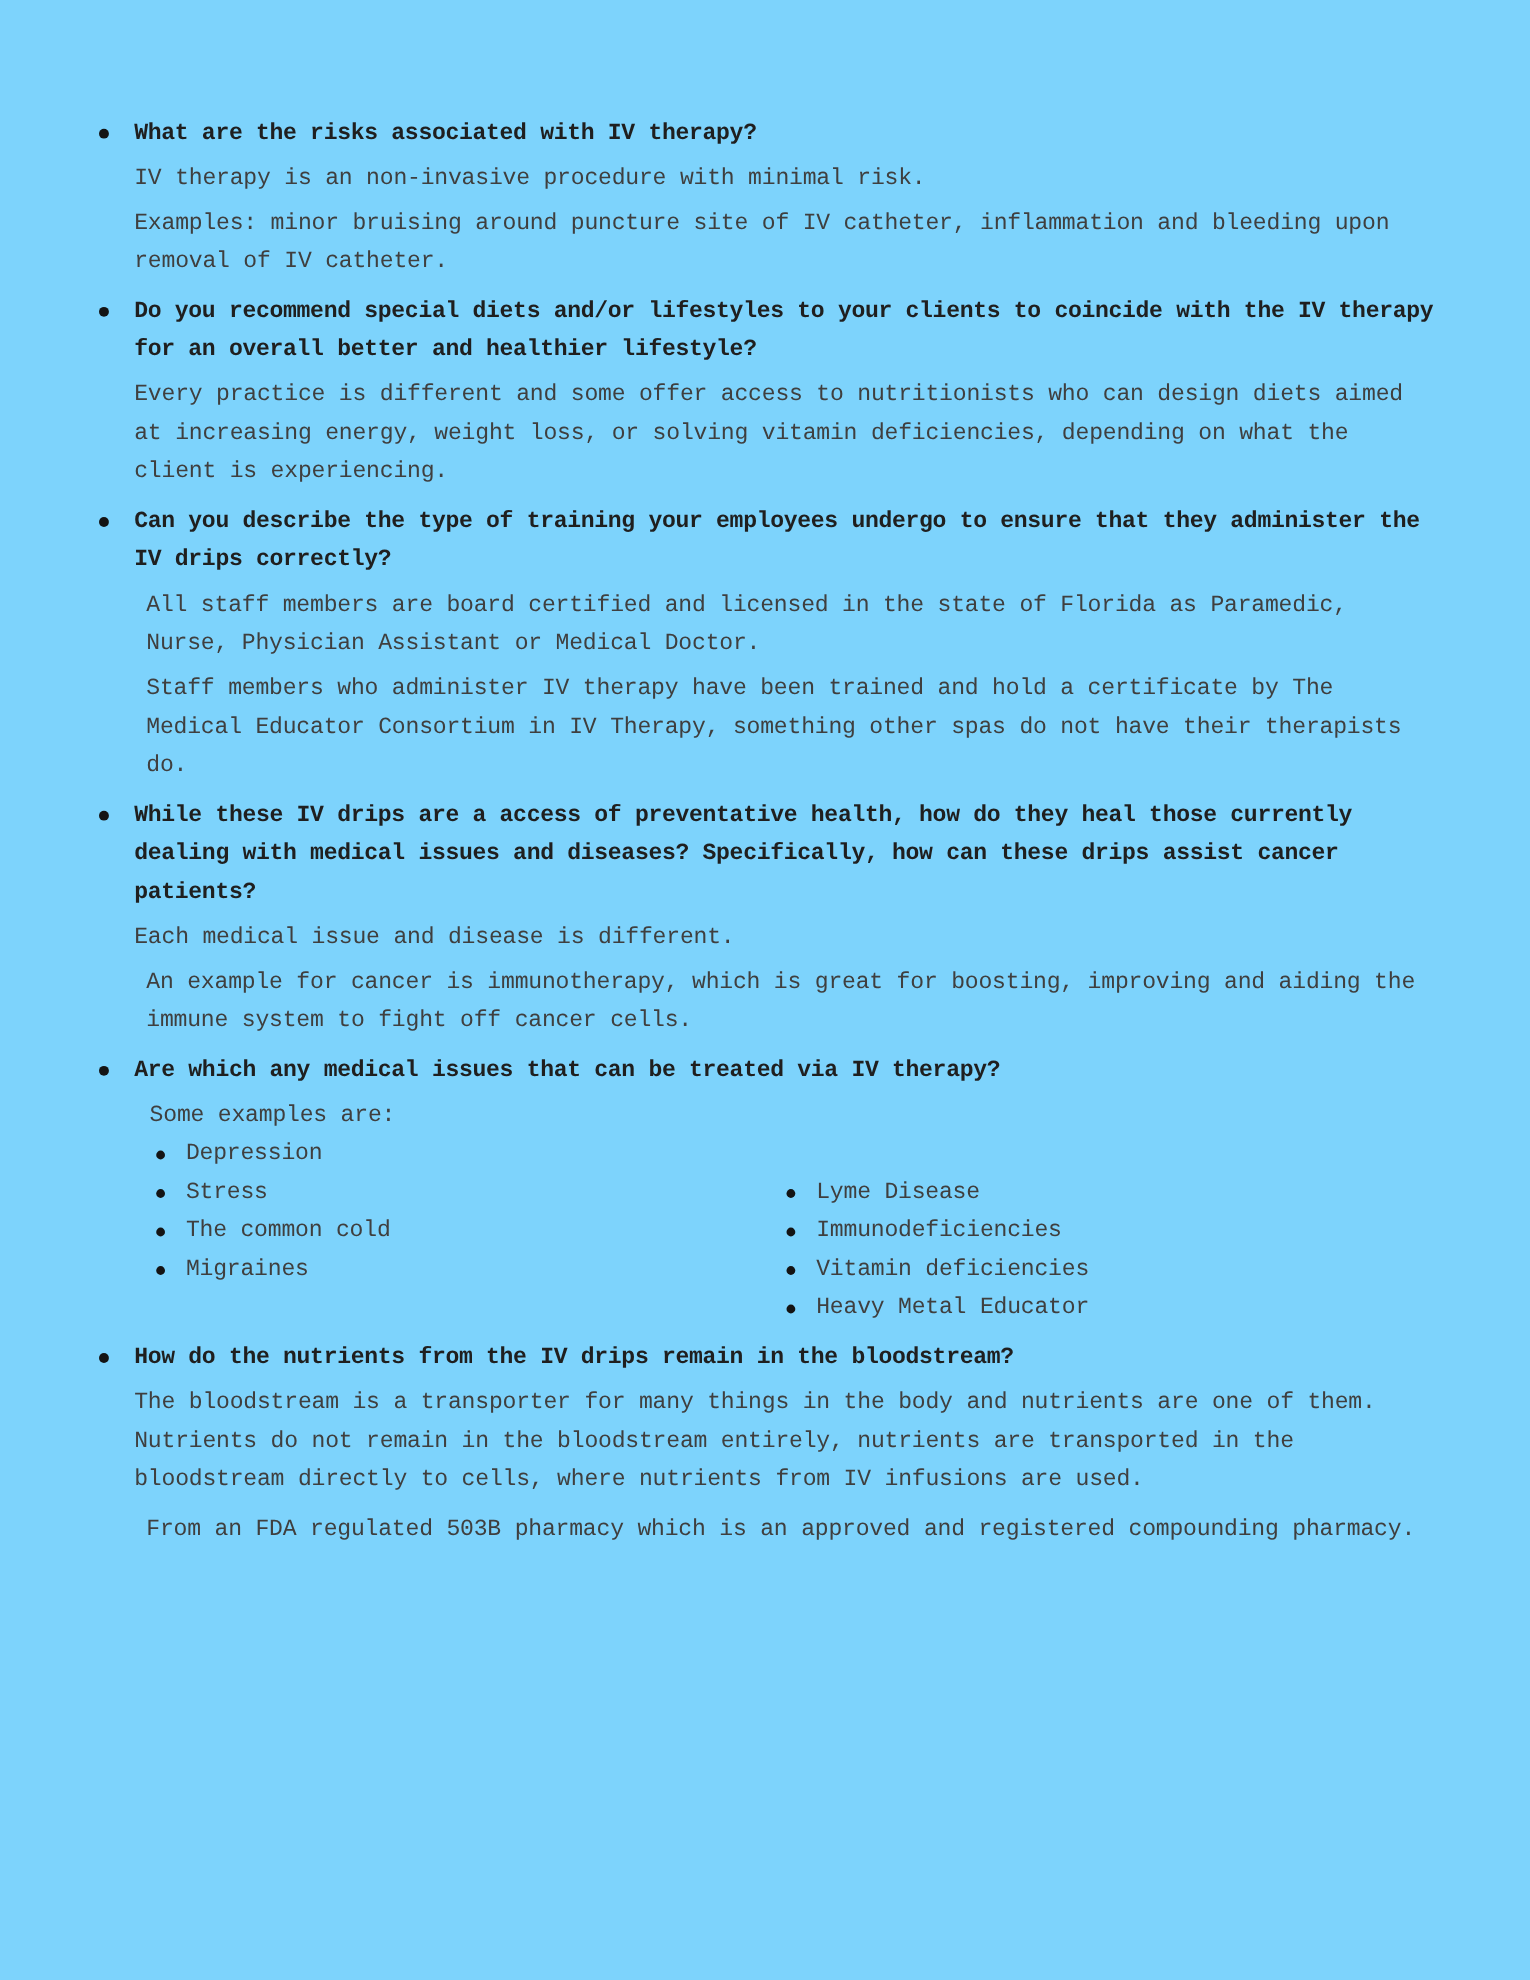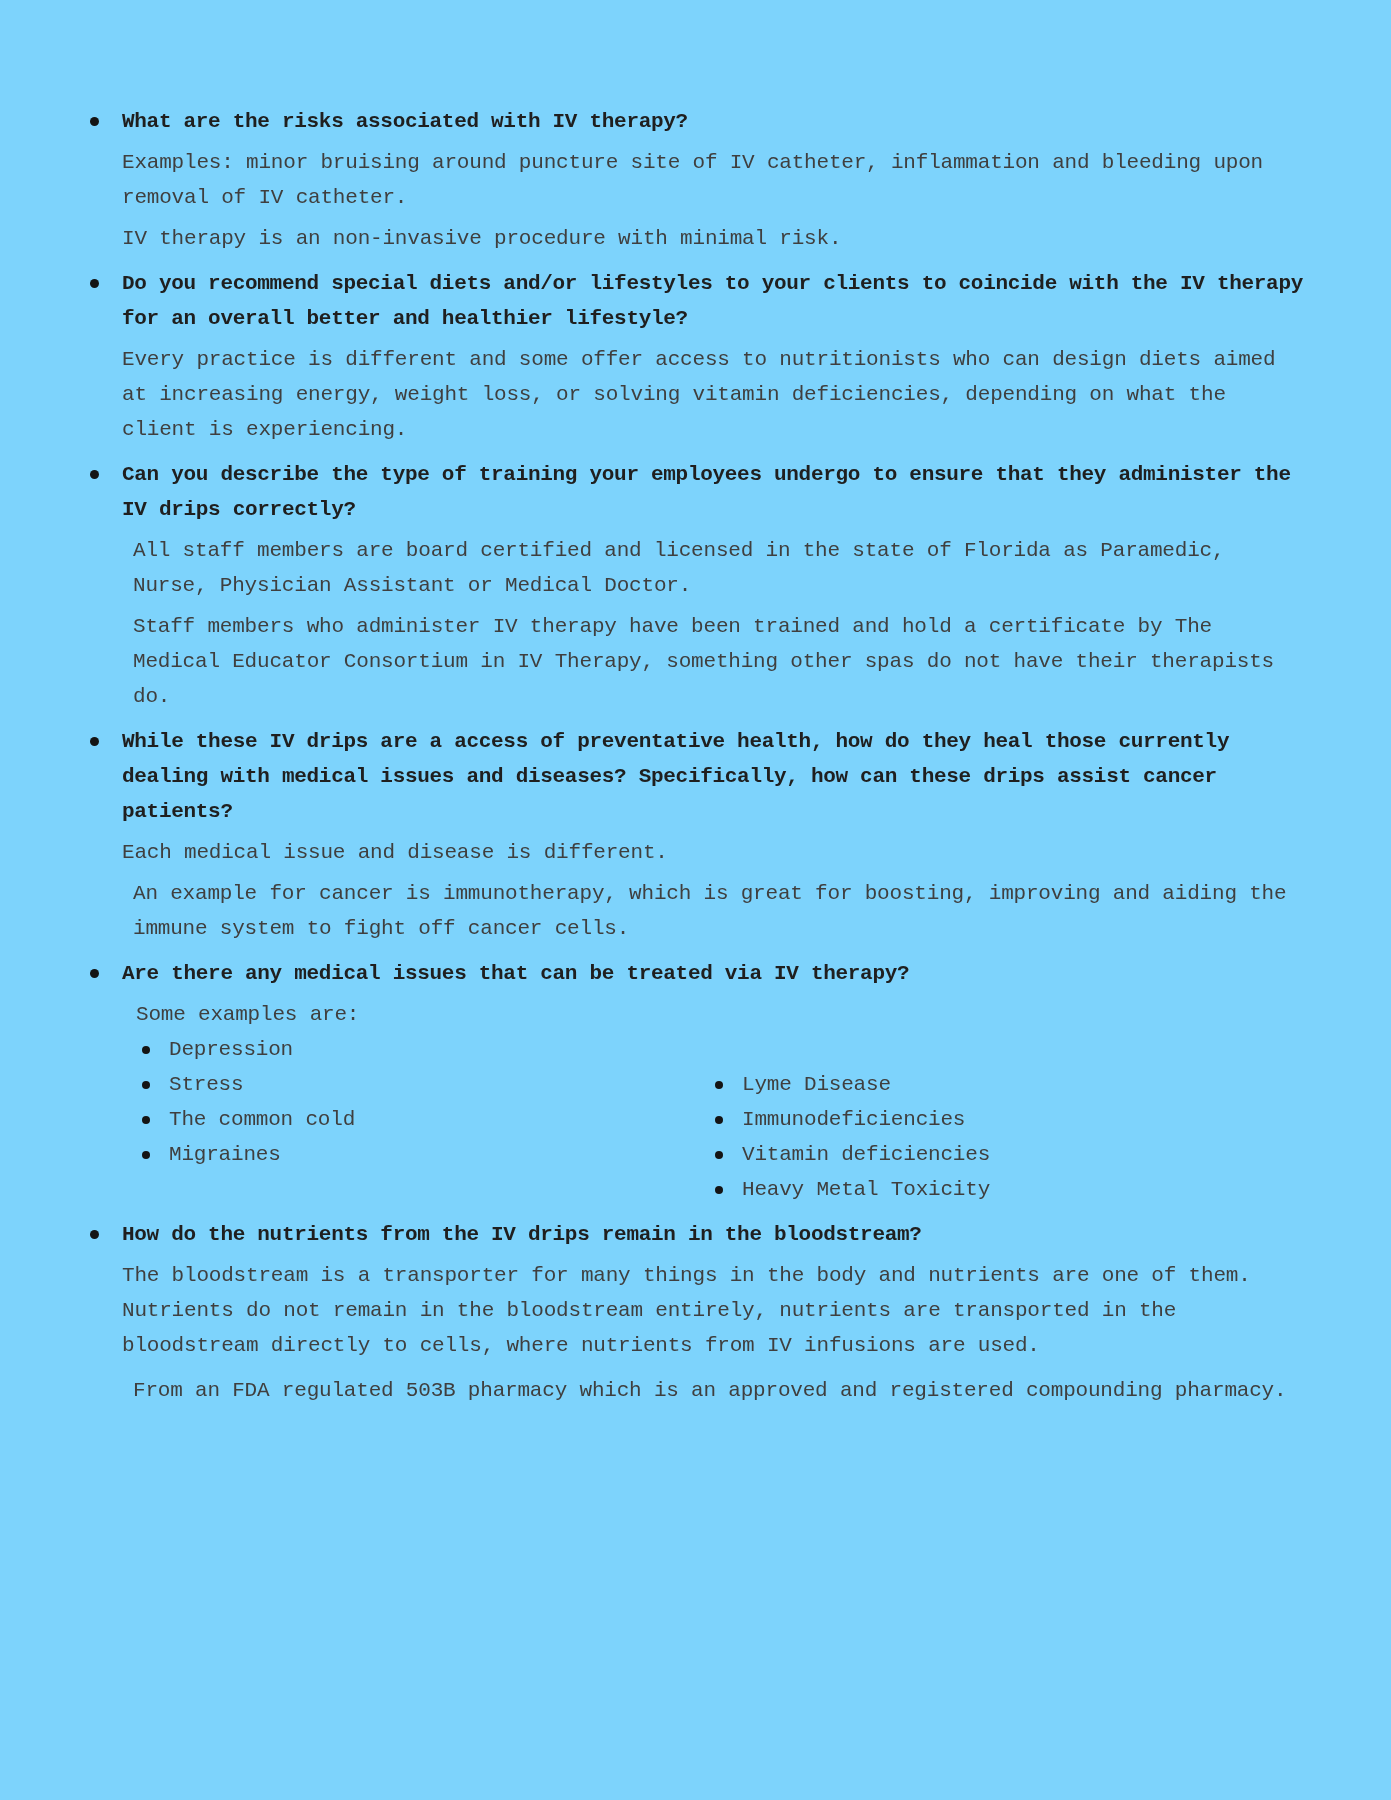--- a/index.html
+++ b/index.html
@@ -93,22 +93,22 @@
 <body>
 
 <div class="page">
   <div class="content">
 
     <div class="faq-item">
       <div class="qrow">
         <span class="bullet"></span>
         <p class="question">What are the risks associated with IV therapy?</p>
       </div>
+      <p class="answer">IV therapy is an non-invasive procedure with minimal risk.</p>
       <p class="answer">Examples: minor bruising around puncture site of IV catheter, inflammation and bleeding upon removal of IV catheter.</p>
-      <p class="answer">IV therapy is an non-invasive procedure with minimal risk.</p>
     </div>
 
     <div class="faq-item">
       <div class="qrow">
         <span class="bullet"></span>
         <p class="question">Do you recommend special diets and/or lifestyles to your clients to coincide with the IV therapy for an overall better and healthier lifestyle?</p>
       </div>
       <p class="answer">Every practice is different and some offer access to nutritionists who can design diets aimed at increasing energy, weight loss, or solving vitamin deficiencies, depending on what the client is experiencing.</p>
     </div>
 
@@ -126,21 +126,21 @@
         <span class="bullet"></span>
         <p class="question">While these IV drips are a access of preventative health, how do they heal those currently dealing with medical issues and diseases? Specifically, how can these drips assist cancer patients?</p>
       </div>
       <p class="answer">Each medical issue and disease is different.</p>
       <p class="answer indent">An example for cancer is immunotherapy, which is great for boosting, improving and aiding the immune system to fight off cancer cells.</p>
     </div>
 
     <div class="faq-item">
       <div class="qrow">
         <span class="bullet"></span>
-        <p class="question">Are there any medical issues that can be treated via IV therapy?</p>
+        <p class="question">Are which any medical issues that can be treated via IV therapy?</p>
       </div>
       <p class="answer intro">Some examples are:</p>
       <div class="sub-columns">
         <ul class="sub-col left">
           <li class="sub-item">
             <span class="sub-bullet"></span>
             <span class="label">Depression</span>
           </li>
           <li class="sub-item">
             <span class="sub-bullet"></span>
@@ -163,21 +163,21 @@
           <li class="sub-item">
             <span class="sub-bullet"></span>
             <span class="label">Immunodeficiencies</span>
           </li>
           <li class="sub-item">
             <span class="sub-bullet"></span>
             <span class="label">Vitamin deficiencies</span>
           </li>
           <li class="sub-item">
             <span class="sub-bullet"></span>
-            <span class="label">Heavy Metal Toxicity</span>
+            <span class="label">Heavy Metal Educator</span>
           </li>
         </ul>
       </div>
     </div>
 
     <div class="faq-item">
       <div class="qrow">
         <span class="bullet"></span>
         <p class="question">How do the nutrients from the IV drips remain in the bloodstream?</p>
       </div>

